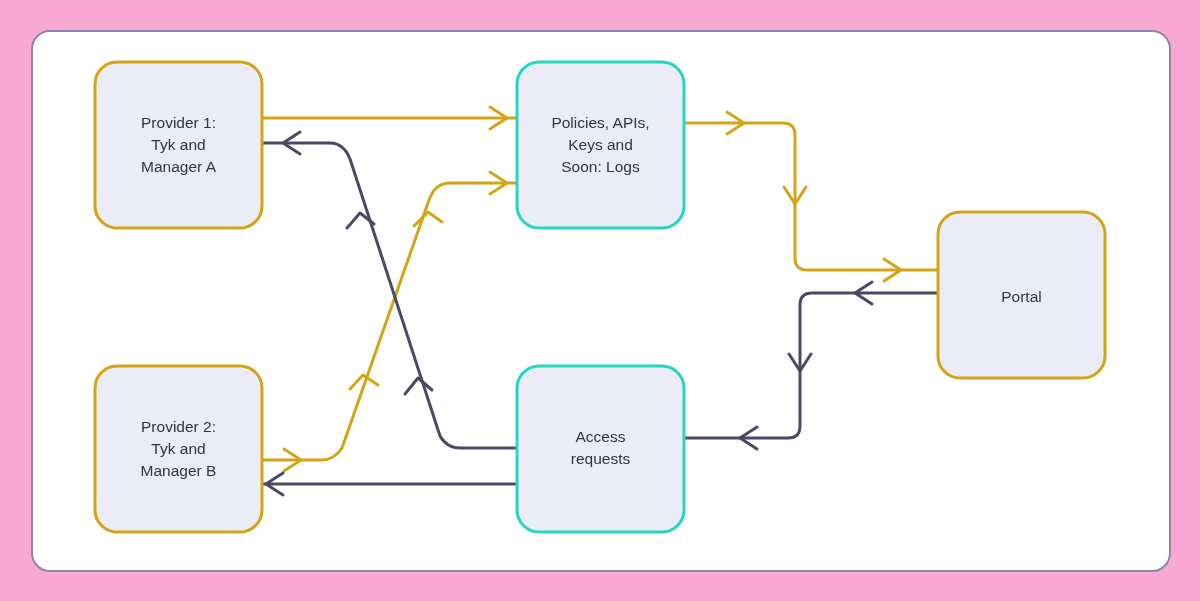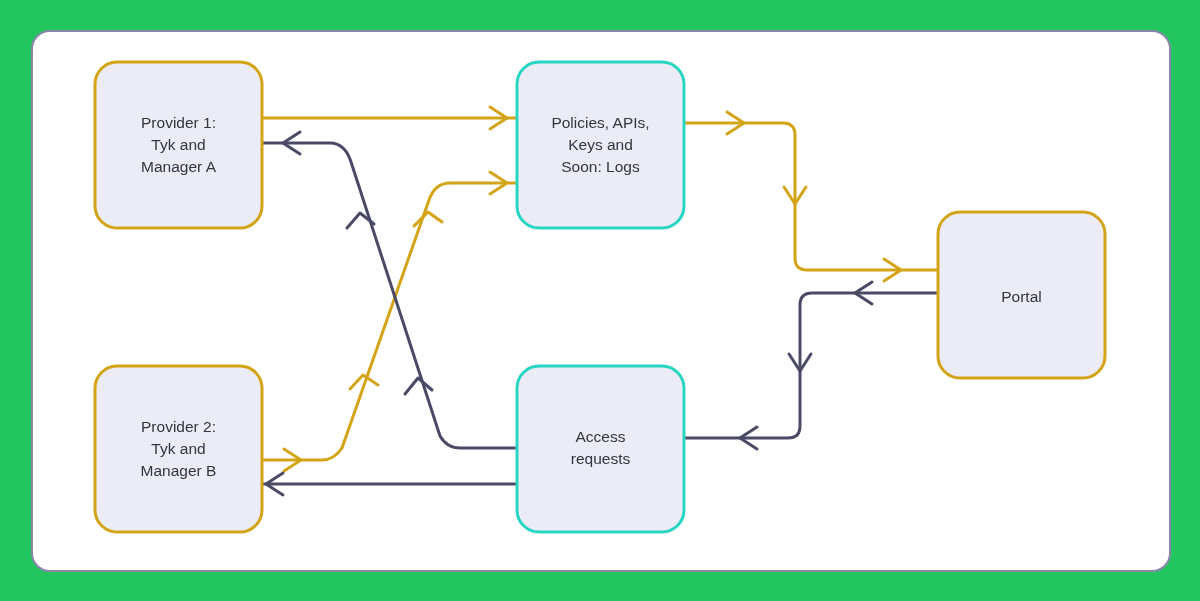--- a/index.html
+++ b/index.html
@@ -8,21 +8,21 @@
     background: #ffffff;
     width: 1200px;
     height: 601px;
     overflow: hidden;
     font-family: "Liberation Sans", sans-serif;
   }
   #diagram-root {
     position: relative;
     width: 1200px;
     height: 601px;
-    background: #22c55e;
+    background: #f9a8d4;
   }
   #flow-svg {
     position: absolute;
     top: 0; left: 0;
     width: 1200px;
     height: 601px;
   }
   .node-label {
     font-family: "Liberation Sans", sans-serif;
     font-size: 15.5px;

